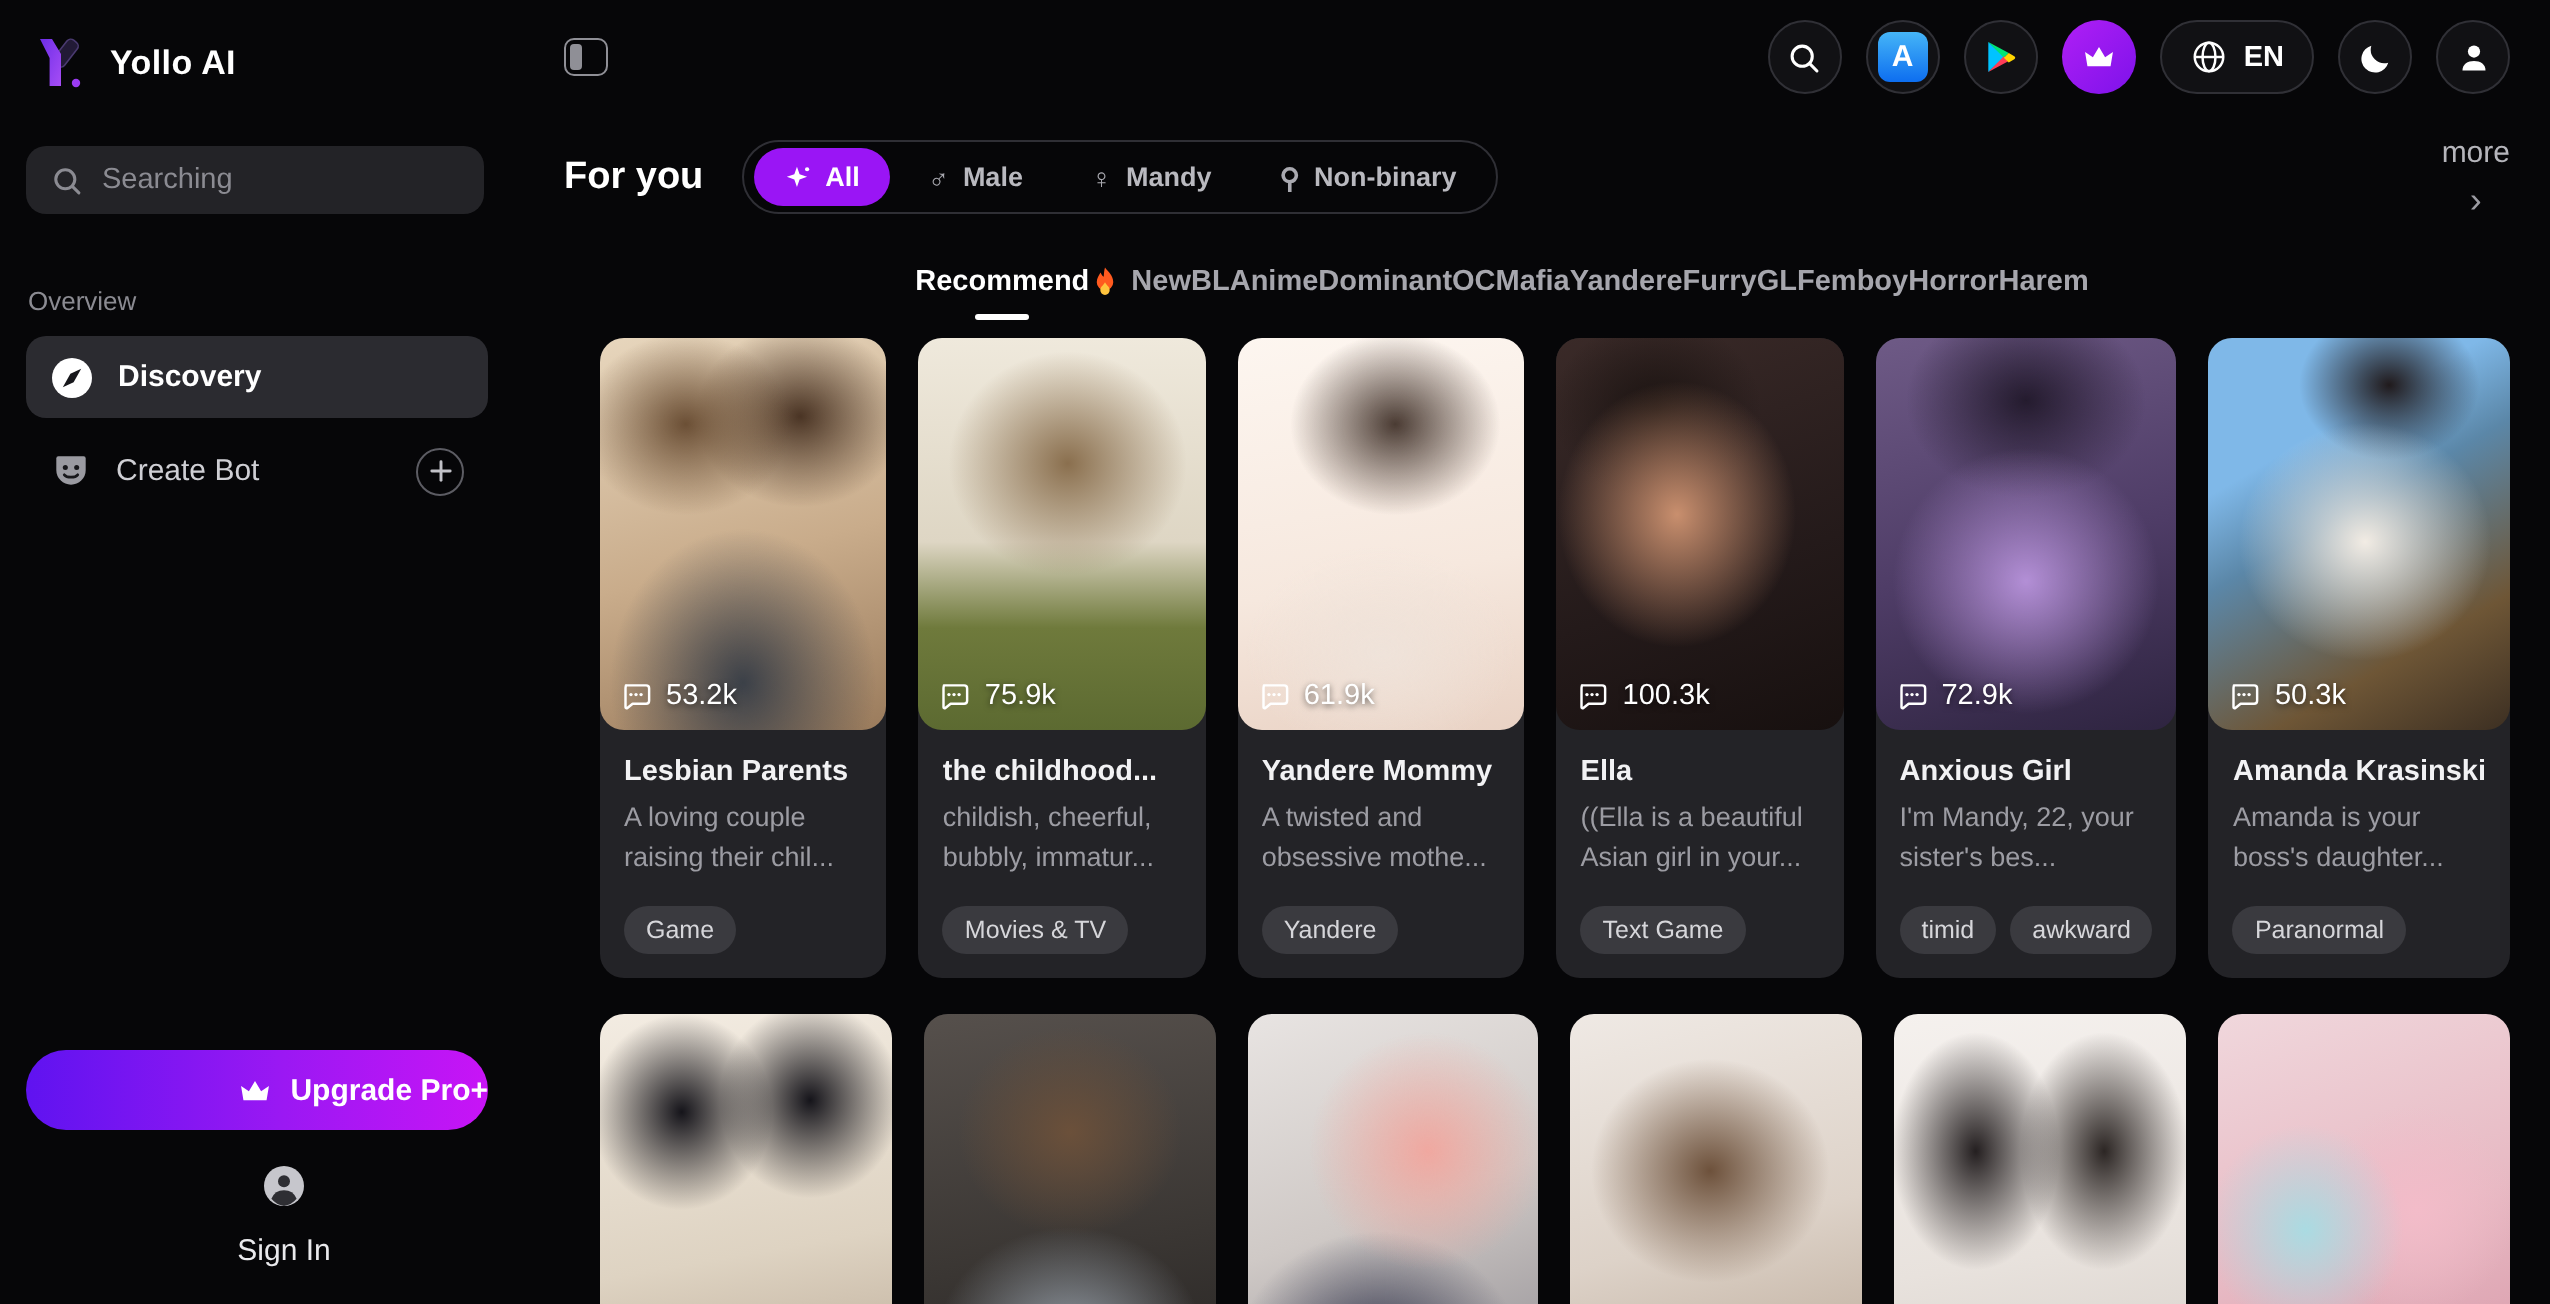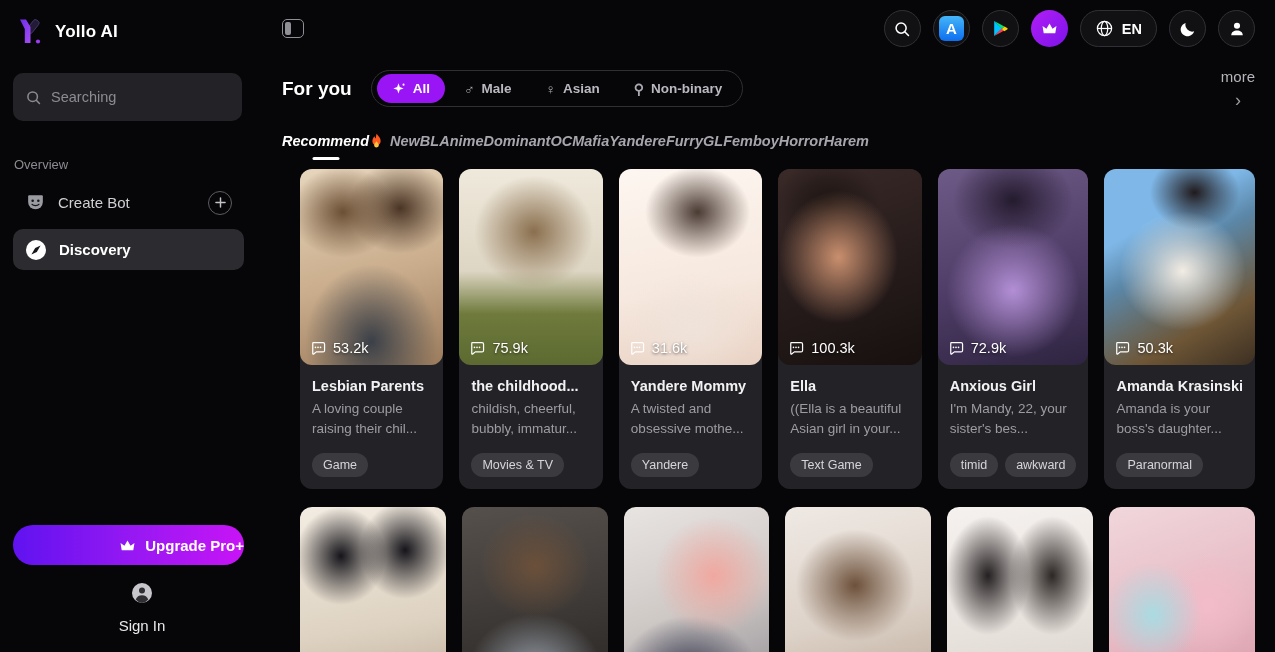--- a/index.html
+++ b/index.html
@@ -6,21 +6,21 @@
   html,body { background:#060608; }
   body {
     width:1275px; height:652px; overflow:hidden;
     font-family:"Liberation Sans", sans-serif;
     color:#e9e9ec; display:flex;
   }
   
   .sidebar { width:257px; flex:none; height:652px; display:flex; flex-direction:column; background:#060608; }
   .logo-row { display:flex; align-items:center; gap:11px; padding:13px 18px 0 14px; height:50px; }
   .brand-name { font-size:17px; font-weight:700; color:#fff; letter-spacing:.2px; }
-  .search-box { margin:23px 15px 0 13px; height:48px; background:#232327; border-radius:10px;
+  .search-box { margin:23px 15px 0 13px; height:34px; background:#232327; border-radius:10px;
     display:flex; align-items:center; gap:9px; padding:0 12px; color:#8b8b92; font-size:14.5px; }
   .search-box input { background:transparent; border:none; outline:none; color:#cfcfd4; font-size:14.5px; width:160px; font-family:inherit; }
   .search-box input::placeholder { color:#8b8b92; }
   .section-label { margin:36px 0 10px 14px; font-size:13px; color:#8b8b92; }
   .nav-item { margin:0 13px 6px; height:41px; border-radius:10px; display:flex; align-items:center; gap:12px;
     padding:0 12px; font-size:15px; color:#cfcfd4; cursor:pointer; }
   .nav-item.active { background:#2b2b30; color:#fff; font-weight:600; }
   .disc-badge { width:22px; height:22px; flex:none; }
   .plus-btn { margin-left:auto; width:24px; height:24px; border-radius:50%; border:1.5px solid #5c5c63;
     display:flex; align-items:center; justify-content:center; }
@@ -47,21 +47,21 @@
   .foryou-row { margin-top:21px; display:flex; align-items:center; }
   .foryou-title { font-size:19px; font-weight:700; color:#fff; }
   .gender-chips { margin-left:19px; height:37px; border:1.2px solid #2f2f35; border-radius:999px;
     display:flex; align-items:center; padding:0 3px; }
   .chip { padding:0 17px; font-size:13.5px; font-weight:600; color:#b9b9bf; display:flex; align-items:center; gap:7px; cursor:pointer; }
   .chip .sym { font-size:14px; color:#a9a9b0; }
   .chip.active { background:#9a15f5; color:#fff; height:29px; border-radius:999px; padding:0 15px; margin:0 2px; }
   .more-link { margin-left:auto; color:#b5b5bb; font-size:15px; display:flex; align-items:center; gap:6px; cursor:pointer;flex-direction:column; }
   .more-chev { font-size:18px; line-height:1; color:#9b9ba2; }
   
-  .tabs-row { margin-top:24px; width:938px; display:flex; justify-content:flex-start; align-items:center;font-style:italic; }
+  .tabs-row { margin-top:24px; width:938px; display:flex; justify-content:center; align-items:center; }
   .tab { font-size:14.5px; font-weight:600; color:#a6a6ad; cursor:pointer; position:relative; display:flex; align-items:center; gap:6px; padding-bottom:2px; }
   .tab.active { color:#fff; }
   .tab.active::after { content:""; position:absolute; left:50%; transform:translateX(-50%); bottom:-9px;
     width:27px; height:3px; border-radius:2px; background:#fff; }
   
   .cards-grid { margin-top:18px; display:grid; grid-template-columns:repeat(6,1fr); gap:6px 16px;padding-left:18px; }
   .card { background:#232327; border-radius:12px; cursor:pointer; display:flex; flex-direction:column; height:320px; }
   .card-img { height:196px; border-radius:12px; position:relative; background:#333; flex:none; }
   .views-badge { position:absolute; left:10px; bottom:9px; display:flex; align-items:center; gap:7px;
     color:#fff; font-size:14.5px; text-shadow:0 1px 3px rgba(0,0,0,.6); }
@@ -99,48 +99,48 @@
       <svg width="17" height="17" viewBox="0 0 20 20" fill="none" stroke="#8b8b92" stroke-width="1.8" stroke-linecap="round">
         <circle cx="9" cy="9" r="5.6"></circle>
           <line x1="13.3" y1="13.3" x2="17" y2="17"></line>
       </svg>
     </span>
     <input placeholder="Searching" style="">
   </div>
 
   <div class="section-label">Overview</div>
 
+  <div class="nav-item active">
+    <span class="disc-badge">
+      <svg width="22" height="22" viewBox="0 0 22 22">
+        <circle cx="11" cy="11" r="10" fill="#fff"></circle>
+        <path d="M15.6 6.4 L10.2 8.9 L6.4 15.6 L11.8 13.1 Z" fill="#17171b"></path>
+      </svg>
+    </span>
+    <span>Discovery</span>
+  </div>
+
   <div class="nav-item">
     <span>
       <svg width="21" height="21" viewBox="0 0 20 20">
         <path d="M4 3h12a1 1 0 0 1 1 1v5.5a7 7 0 0 1-14 0V4a1 1 0 0 1 1-1z" fill="#9a9aa1"></path>
         <circle cx="7.3" cy="8.3" r="1.2" fill="#17171b"></circle>
         <circle cx="12.7" cy="8.3" r="1.2" fill="#17171b"></circle>
         <path d="M6.8 11.8c1.2 1.5 5.2 1.5 6.4 0" stroke="#17171b" stroke-width="1.3" fill="none" stroke-linecap="round"></path>
       </svg>
     </span>
     <span>Create Bot</span>
     <span class="plus-btn">
       <svg width="11" height="11" viewBox="0 0 12 12" stroke="#c2c2c8" stroke-width="1.6" stroke-linecap="round">
         <line x1="6" y1="1" x2="6" y2="11"></line>
           <line x1="1" y1="6" x2="11" y2="6"></line>
       </svg>
     </span>
   </div>
 
-  <div class="nav-item active">
-    <span class="disc-badge">
-      <svg width="22" height="22" viewBox="0 0 22 22">
-        <circle cx="11" cy="11" r="10" fill="#fff"></circle>
-        <path d="M15.6 6.4 L10.2 8.9 L6.4 15.6 L11.8 13.1 Z" fill="#17171b"></path>
-      </svg>
-    </span>
-    <span>Discovery</span>
-  </div>
-
   <div class="sidebar-bottom">
     <div class="upgrade-btn">
       <span>
         <svg width="17" height="15" viewBox="0 0 20 17">
           <path d="M3.2 14h13.6l1.4-8.4-4.6 3.1L10 2.6 6.4 8.7 1.8 5.6z" fill="#fff"></path>
         </svg>
       </span>
       <span>Upgrade Pro+</span>
     </div>
     <div class="signin-row">
@@ -220,21 +220,21 @@
           </svg>
         </span>
         <span>All</span>
       </span>
       <span class="chip">
         <span class="sym">♂</span>
         <span>Male</span>
       </span>
       <span class="chip">
         <span class="sym">♀</span>
-        <span>Asian</span>
+        <span>Mandy</span>
       </span>
       <span class="chip">
         <span class="sym">⚲</span>
         <span>Non-binary</span>
       </span>
     </div>
     <span class="more-link">
       <span>more</span>
       <span class="more-chev">›</span>
     </span>
@@ -334,21 +334,21 @@
 
     <article class="card">
       <div class="card-img" style="background:radial-gradient(75px 65px at 55% 22%,#4a3b33 0%,rgba(74,59,51,0) 70%),radial-gradient(90px 70px at 50% 80%,#efe3da 0%,rgba(239,227,218,0) 75%),linear-gradient(170deg,#fdf6f0,#f6e8de 60%,#e9d2c4)">
         <span class="views-badge">
           <svg width="16" height="15" viewBox="0 0 16 16">
             <path d="M2.6 1.8h10.8c.9 0 1.6.7 1.6 1.6v6.6c0 .9-.7 1.6-1.6 1.6H6.2L3.4 13.9c-.4.3-1 .1-1-.5V3.4c0-.9.3-1.6.2-1.6z" fill="none" stroke="#fff" stroke-width="1.3" stroke-linejoin="round"></path>
             <circle cx="5.3" cy="6.7" r=".9" fill="#fff"></circle>
               <circle cx="8" cy="6.7" r=".9" fill="#fff"></circle>
               <circle cx="10.7" cy="6.7" r=".9" fill="#fff"></circle>
           </svg>
-          <span>31.6k</span>
+          <span>61.9k</span>
         </span>
       </div>
       <div class="card-info">
         <h3 class="card-title">Yandere Mommy</h3>
         <p class="card-desc">A twisted and obsessive mothe...</p>
         <div class="tag-row">
           <span class="tag">Yandere</span>
         </div>
       </div>
     </article>

